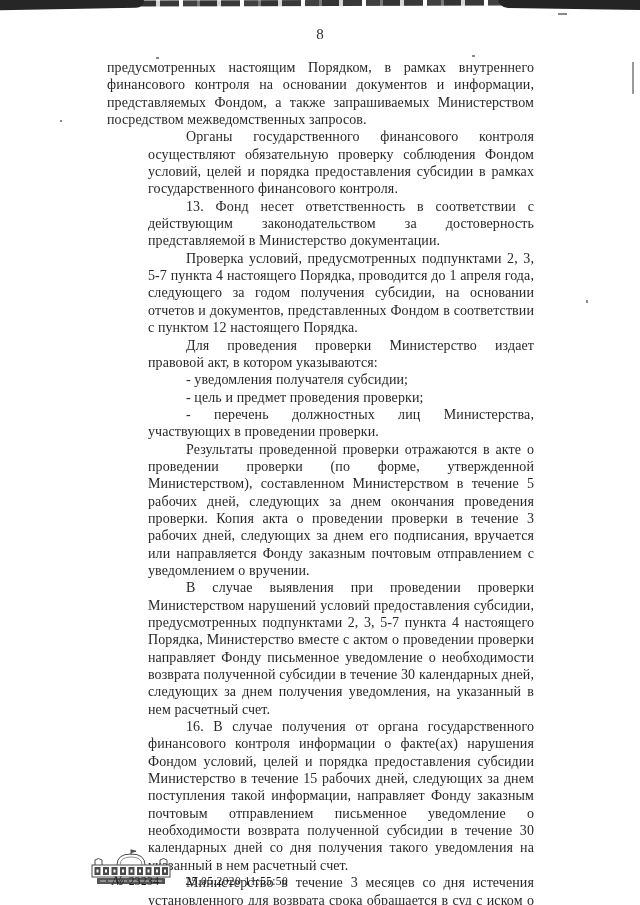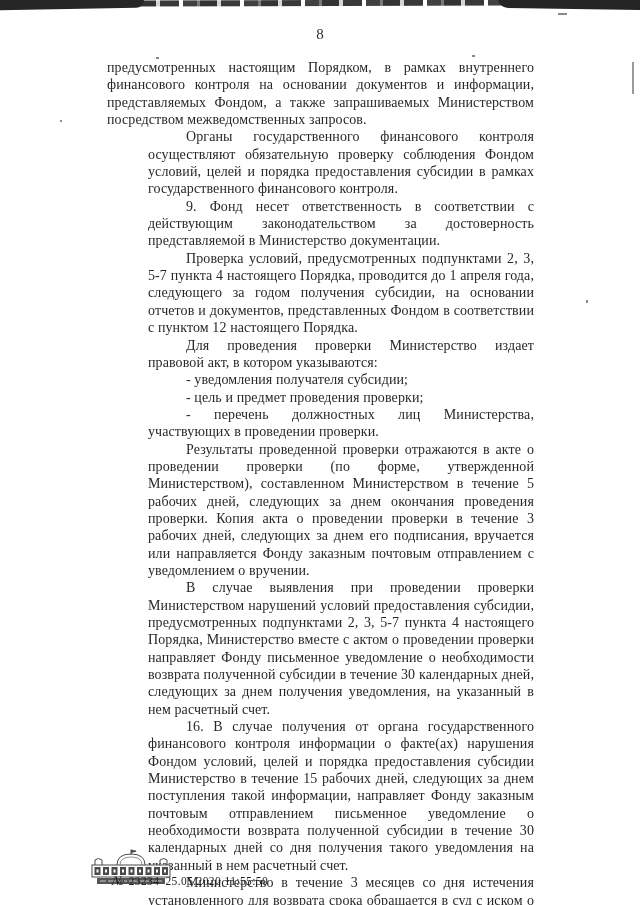--- a/index.html
+++ b/index.html
@@ -58,41 +58,41 @@
   .footer-reg {
     position: absolute; left: 112px; top: 873px;
     font-size: 11.5px; color: #1f1f1f; letter-spacing: 0.4px;
     white-space: nowrap;
   }
   .footer-reg .no-sign {
     font-style: italic; font-size: 13px;
     display: inline-block; transform: skewX(-12deg);
     margin-right: 4px;
   }
-  .footer-reg .reg-num { margin-right: 6px; }
+  .footer-reg .reg-num { margin-right: 26px; }
 </style>
 </head>
 <body>
 
 <div class="artifact-band"></div>
 <div class="artifact-blob-left"></div>
 <div class="artifact-blob-right"></div>
 <div class="speck s1"></div>
 <div class="speck s2"></div>
 <div class="speck s3"></div>
 <div class="speck s4"></div>
 <div class="speck s5"></div>
 <div class="speck s6"></div>
 
 <div class="page-number">8</div>
 
 <div class="content">
     <p class="">предусмотренных настоящим Порядком, в рамках внутреннего финансового контроля на основании документов и информации, представляемых Фондом, а также запрашиваемых Министерством посредством межведомственных запросов.</p>
     <p class="indent">Органы государственного финансового контроля осуществляют обязательную проверку соблюдения Фондом условий, целей и порядка предоставления субсидии в рамках государственного финансового контроля.</p>
-    <p class="indent">9. Фонд несет ответственность в соответствии с действующим законодательством за достоверность представляемой в Министерство документации.</p>
+    <p class="indent">13. Фонд несет ответственность в соответствии с действующим законодательством за достоверность представляемой в Министерство документации.</p>
     <p class="indent">Проверка условий, предусмотренных подпунктами 2, 3, 5-7 пункта 4 настоящего Порядка, проводится до 1 апреля года, следующего за годом получения субсидии, на основании отчетов и документов, представленных Фондом в соответствии с пунктом 12 настоящего Порядка.</p>
     <p class="indent">Для проведения проверки Министерство издает правовой акт, в котором указываются:</p>
     <p class="indent">- уведомления получателя субсидии;</p>
     <p class="indent">- цель и предмет проведения проверки;</p>
     <p class="indent">- перечень должностных лиц Министерства, участвующих в проведении проверки.</p>
     <p class="indent">Результаты проведенной проверки отражаются в акте о проведении проверки (по форме, утвержденной Министерством), составленном Министерством в течение 5 рабочих дней, следующих за днем окончания проведения проверки. Копия акта о проведении проверки в течение 3 рабочих дней, следующих за днем его подписания, вручается или направляется Фонду заказным почтовым отправлением с уведомлением о вручении.</p>
     <p class="indent">В случае выявления при проведении проверки Министерством нарушений условий предоставления субсидии, предусмотренных подпунктами 2, 3, 5-7 пункта 4 настоящего Порядка, Министерство вместе с актом о проведении проверки направляет Фонду письменное уведомление о необходимости возврата полученной субсидии в течение 30 календарных дней, следующих за днем получения уведомления, на указанный в нем расчетный счет.</p>
     <p class="indent">16. В случае получения от органа государственного финансового контроля информации о факте(ах) нарушения Фондом условий, целей и порядка предоставления субсидии Министерство в течение 15 рабочих дней, следующих за днем поступления такой информации, направляет Фонду заказным почтовым отправлением письменное уведомление о необходимости возврата полученной субсидии в течение 30 календарных дней со дня получения такого уведомления на указанный в нем расчетный счет.</p>
     <p class="indent">Министерство в течение 3 месяцев со дня истечения установленного для возврата срока обращается в суд с иском о взыскании неправомерно полученной и невозвращенной субсидии.</p>
   </div>

